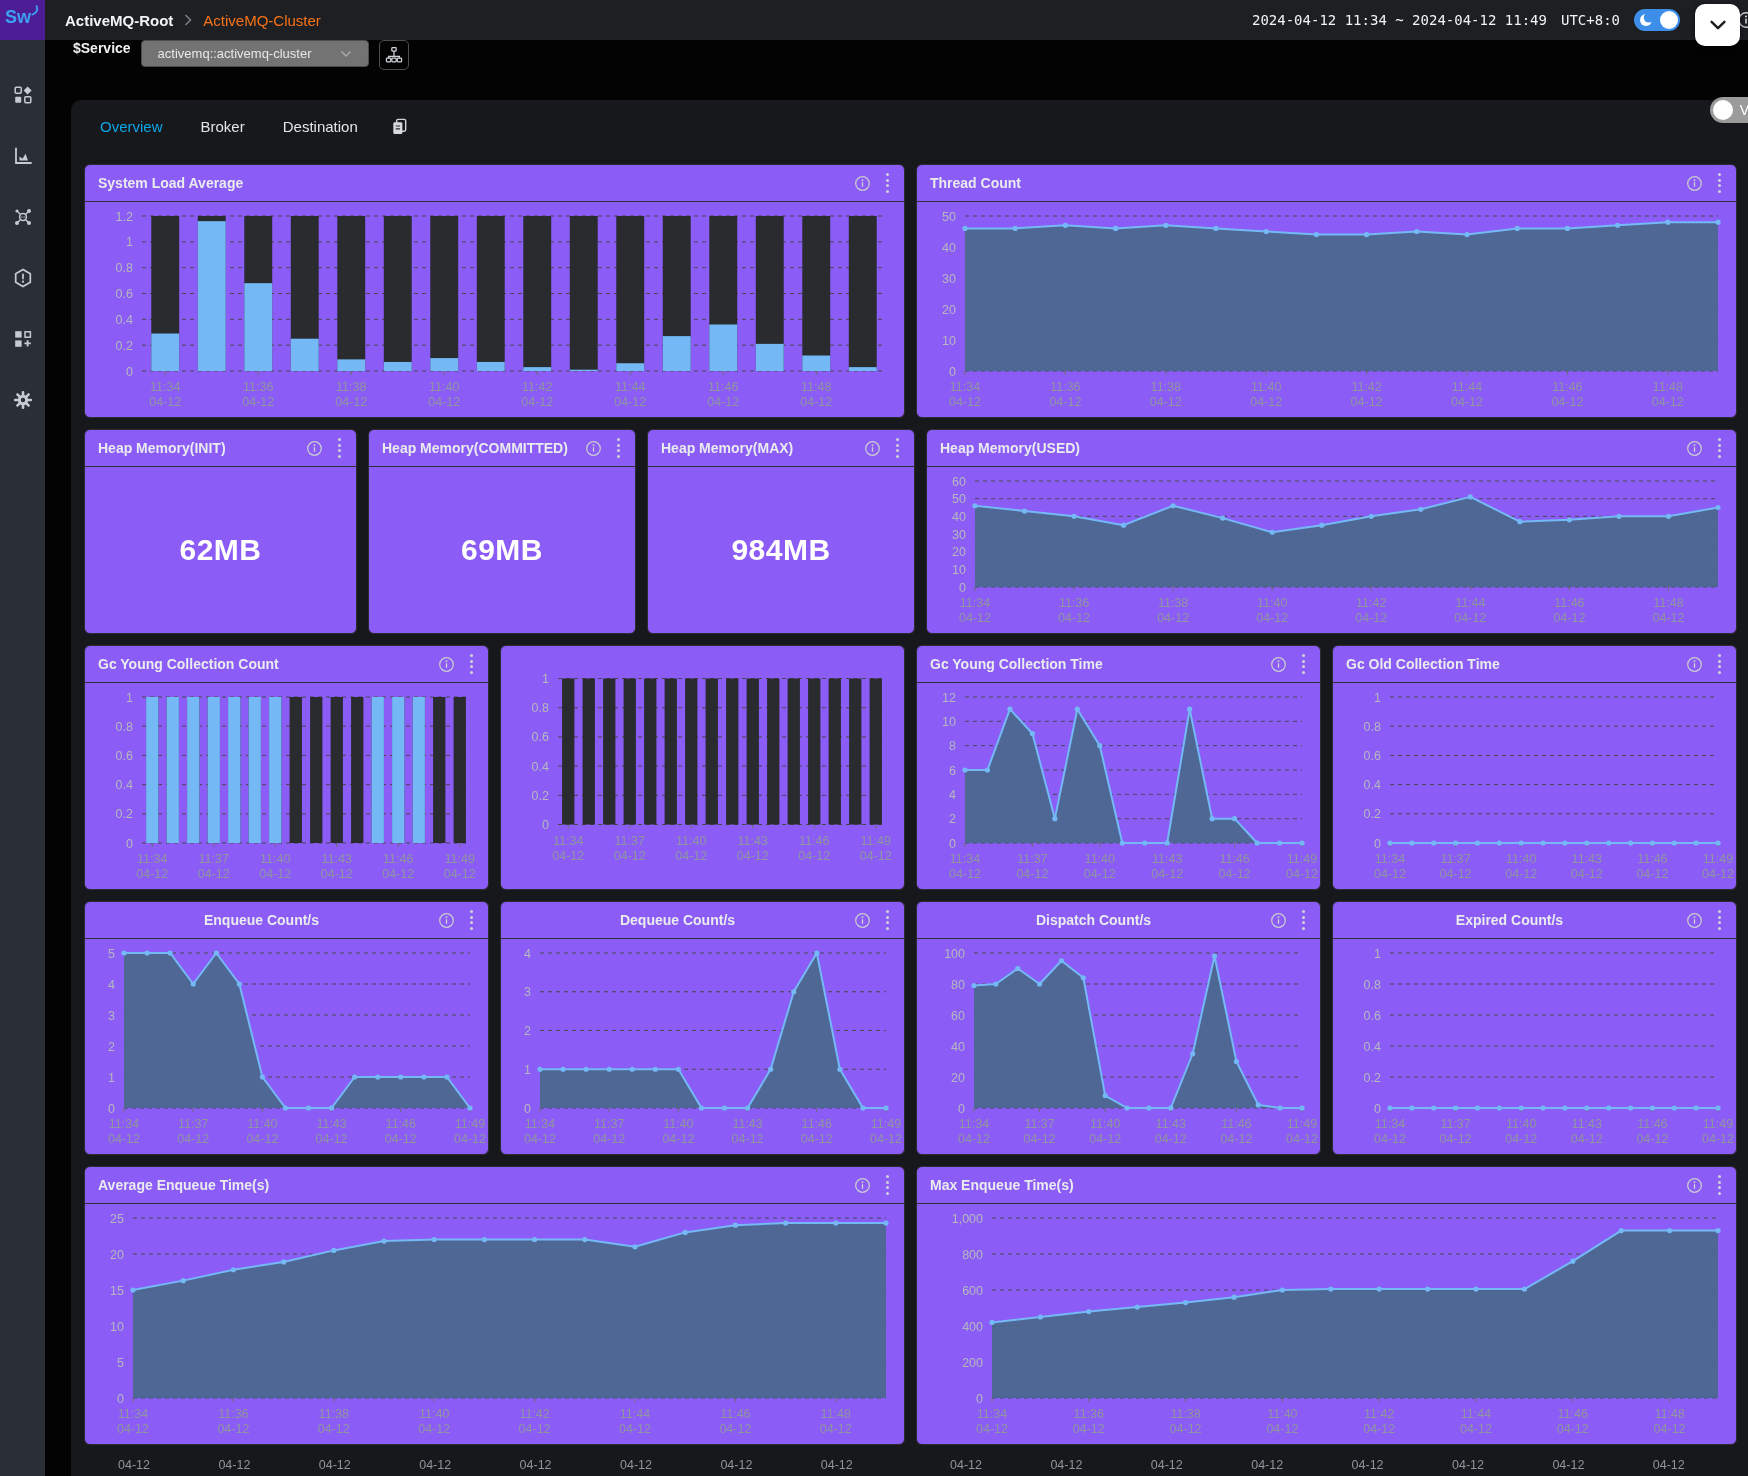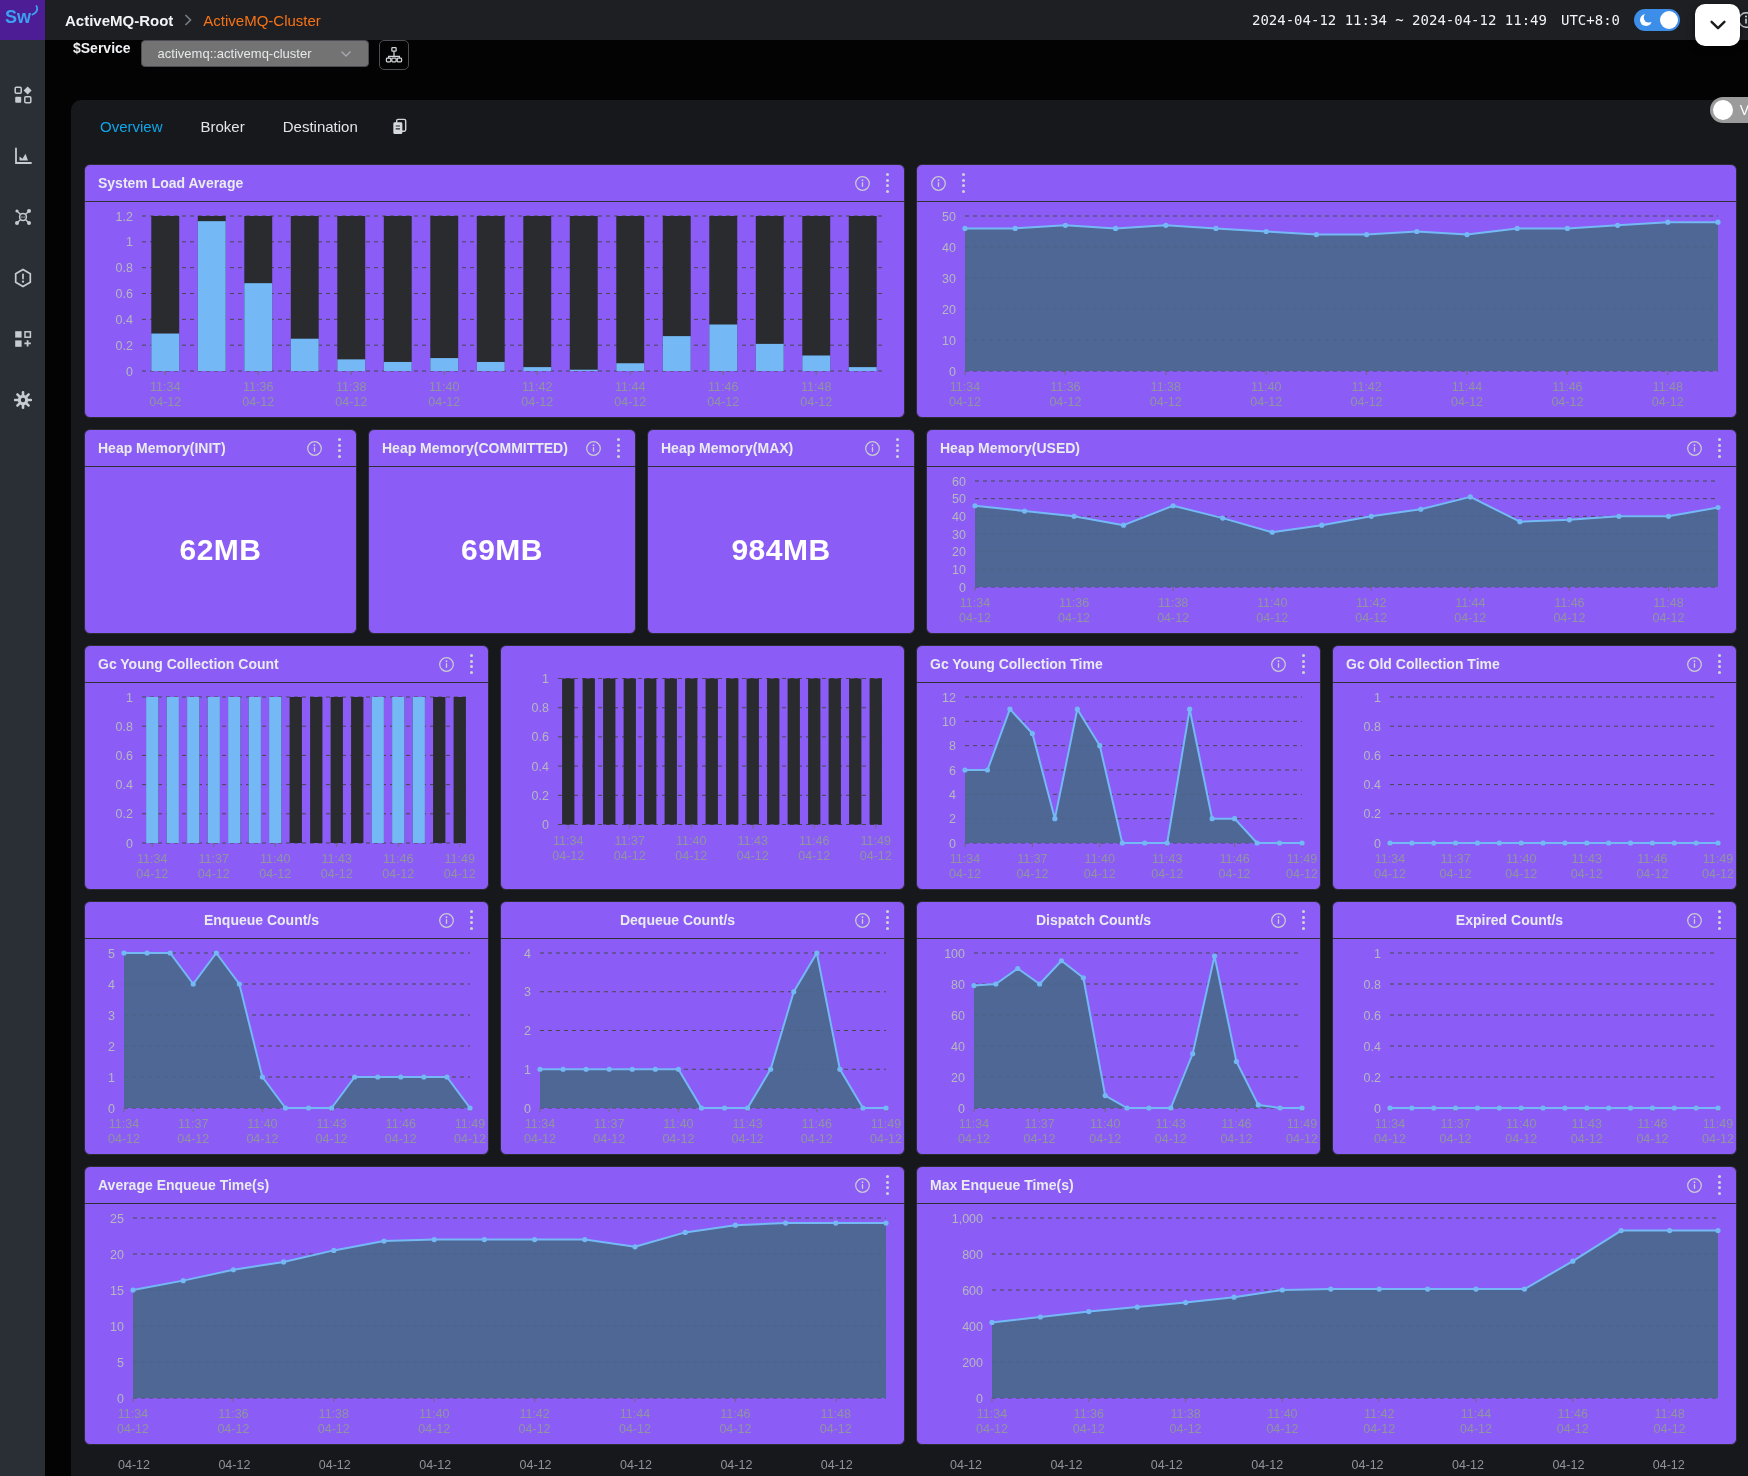--- a/index.html
+++ b/index.html
@@ -275,20 +275,21 @@
                   <rect x="670.8" y="141.875" width="27.9" height="27.125" fill="#74b9f6"></rect>
                   <rect x="717.3" y="14" width="27.9" height="155" fill="#292b2f"></rect>
                   <rect x="717.3" y="153.5" width="27.9" height="15.499999999999998" fill="#74b9f6"></rect>
                   <rect x="763.8" y="14" width="27.9" height="155" fill="#292b2f"></rect>
                   <rect x="763.8" y="165.125" width="27.9" height="3.8749999999999996" fill="#74b9f6"></rect>
                 </svg>
               </div>
             </div>
             <div class="panel">
               <div class="p-head">
+                <span class="p-title">Thread Count</span>
                 <span class="info-btn">
                   <svg width="17" height="17" viewBox="0 0 16 16">
                     <circle cx="8" cy="8" r="6.4" fill="none" stroke="#c9ccd0" stroke-width="1.2"></circle>
                     <circle cx="8" cy="4.9" r=".9" fill="#c9ccd0"></circle>
                     <rect x="7.35" y="6.7" width="1.3" height="4.5" rx=".65" fill="#c9ccd0"></rect>
                   </svg>
                 </span>
                 <span class="kebab">
                   <i></i>
                   <i></i>

